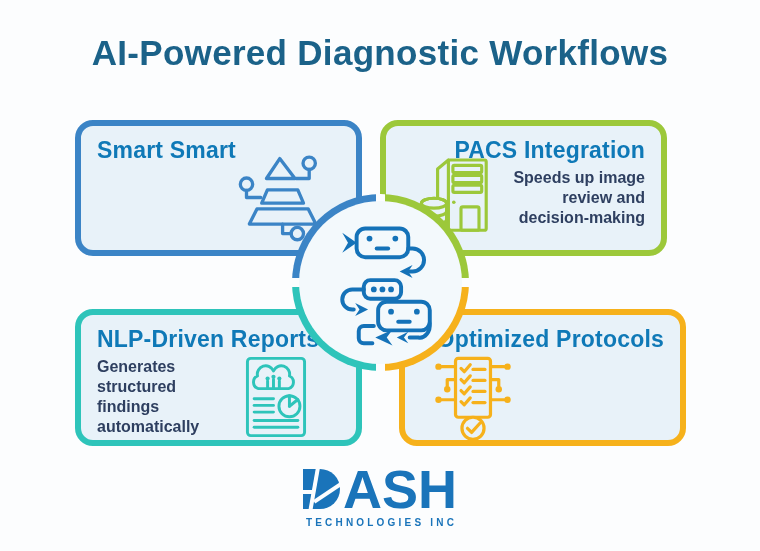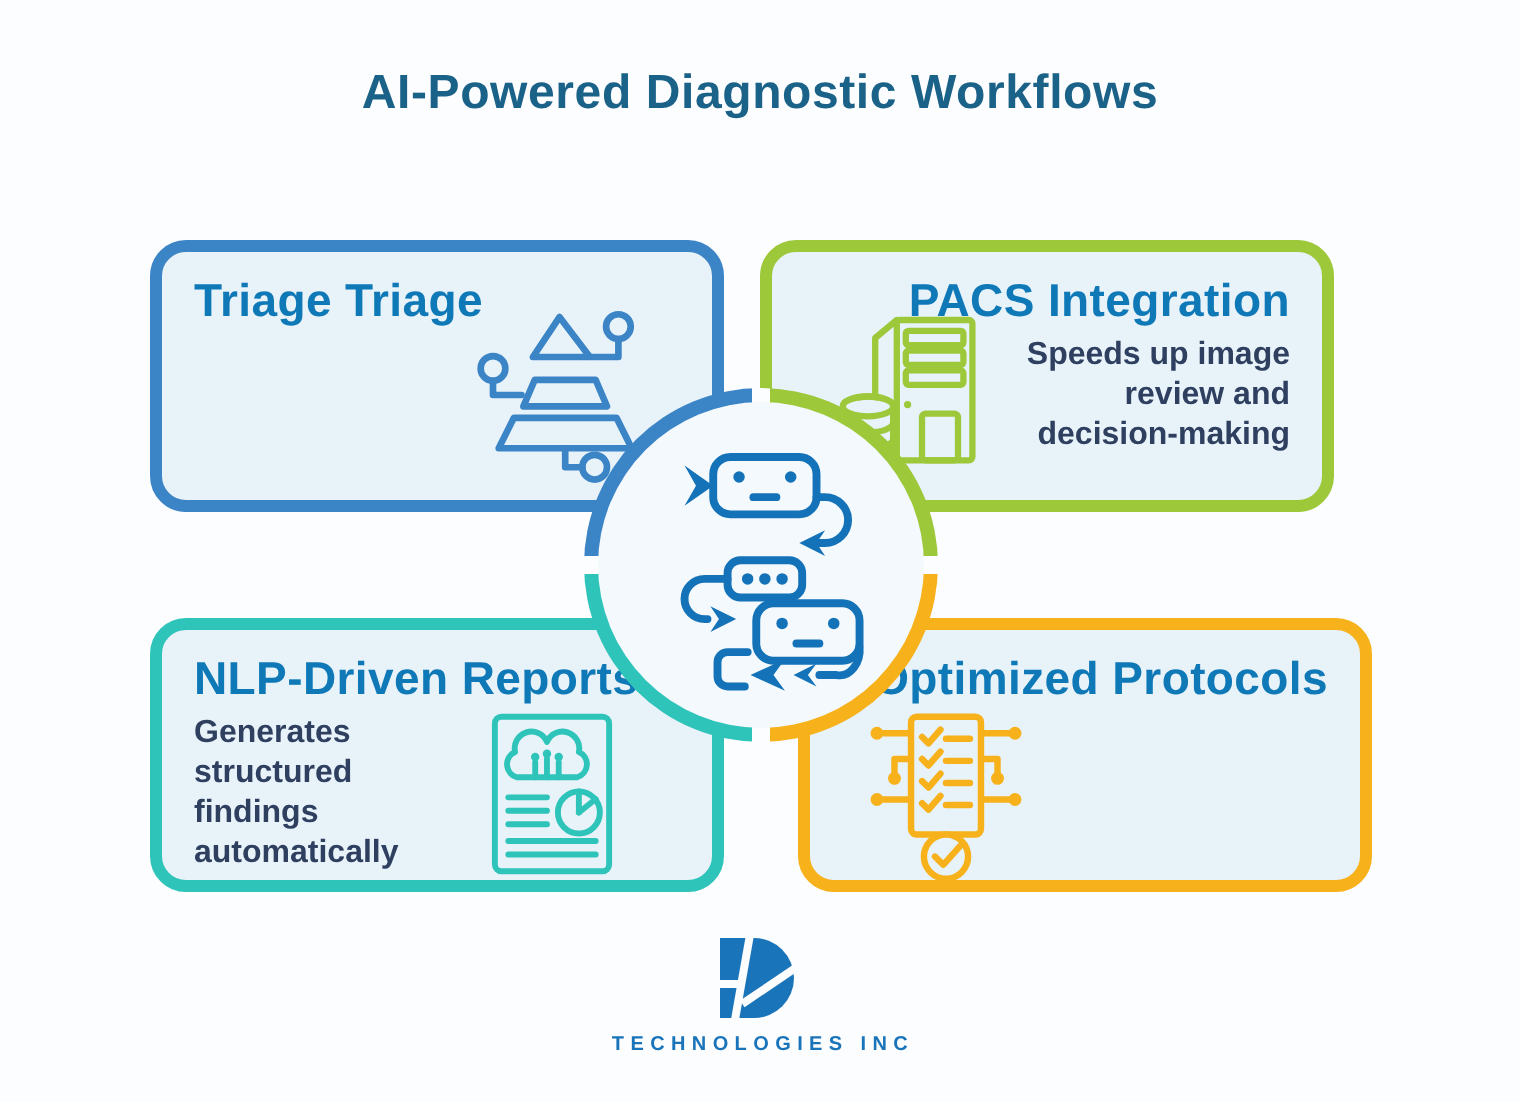--- a/index.html
+++ b/index.html
@@ -7,21 +7,21 @@
     --body-text:#2e3f60; --blue:#3b84c6; --green:#9cc83a; --teal:#2ec4ba;
     --amber:#f6b11b; --logo-blue:#1a74ba; --robot-blue:#1472b8; --hub-bg:#f3f9fc;
   }
   html,body{margin:0;padding:0;background:#e9e9e9;}
   #stage{
     position:relative;width:760px;height:551px;margin:0 auto;overflow:hidden;
     background:var(--page-bg);font-family:"Liberation Sans",sans-serif;
   }
   .main-title{
     position:absolute;top:33px;left:0;width:100%;text-align:center;
-    font-size:24px;font-weight:800;color:var(--heading);letter-spacing:.3px;
+    font-size:35px;font-weight:800;color:var(--heading);letter-spacing:.3px;
   }
   .card{
     position:absolute;width:287px;height:136px;box-sizing:border-box;
     border:6px solid var(--accent,#3b84c6);border-radius:18px;
     background:var(--card-bg);padding:11px 16px;z-index:1;
   }
   .card-tl{left:75px;top:120px;}
   .card-tr{left:380px;top:120px;}
   .card-bl{left:75px;top:309px;height:137px;}
   .card-br{left:399px;top:309px;height:137px;}
@@ -77,21 +77,21 @@
   }
 </style>
 </head>
 <body>
 
 <div id="stage">
 
   <div class="main-title">AI-Powered Diagnostic Workflows</div>
 
   <div class="card card-tl" style="--accent: #3b84c6;">
-    <div class="card-title">Triage Triage</div>
+    <div class="card-title">Smart Smart</div>
     <div class="card-icon icon-triage">
       <svg viewBox="0 0 100 100">
         <circle cx="76" cy="14" r="6.5"></circle>
         <path d="M76,20.5 V30 H62"></path>
         <path d="M45,9 L61,30 H31 Z"></path>
         <circle cx="10" cy="36" r="6.5"></circle>
         <path d="M10,42.5 V50 H25"></path>
         <path d="M32,42 H64 L70,56 H26 Z"></path>
         <path d="M21,62 H75 L83,78 H13 Z"></path>
         <path d="M48,78 V88 H57"></path>
@@ -210,17 +210,18 @@
   </div>
 
   <div class="logo">
     <div class="logo-word">
       <div class="logo-d">
         <div class="d-body"></div>
         <div class="d-gap d-gap1"></div>
         <div class="d-gap d-gap2"></div>
         <div class="d-gap d-gap3"></div>
       </div>
+      <div class="logo-ash">ASH</div>
     </div>
     <div class="logo-sub">TECHNOLOGIES INC</div>
   </div>
 
 </div>
 
 </body></html>

